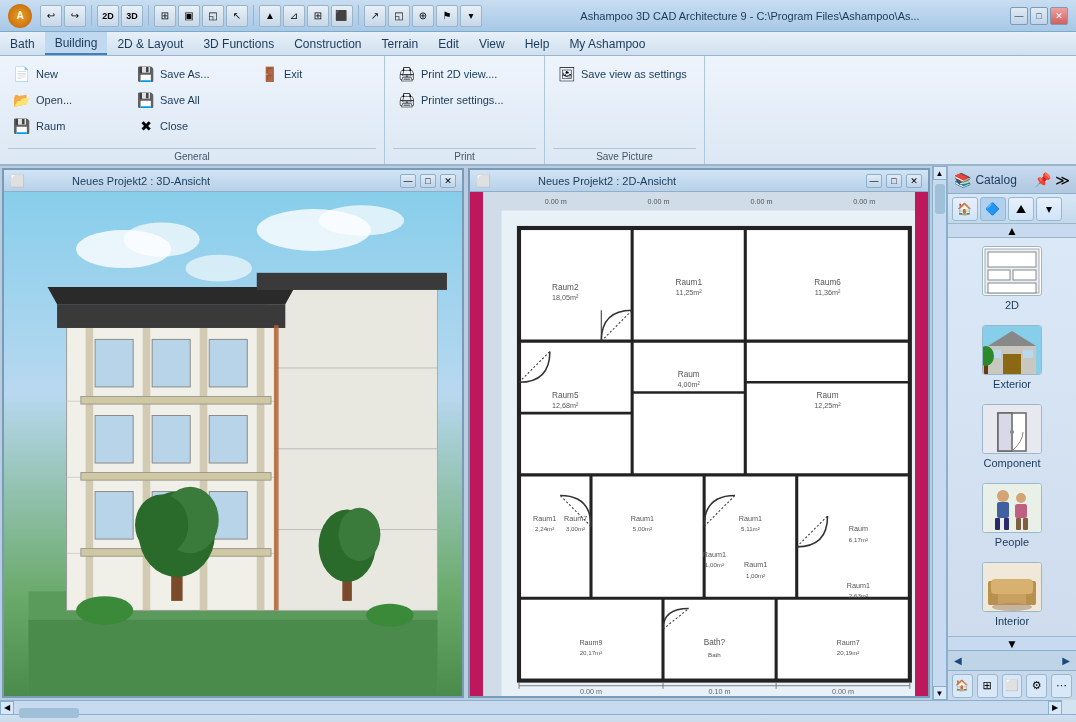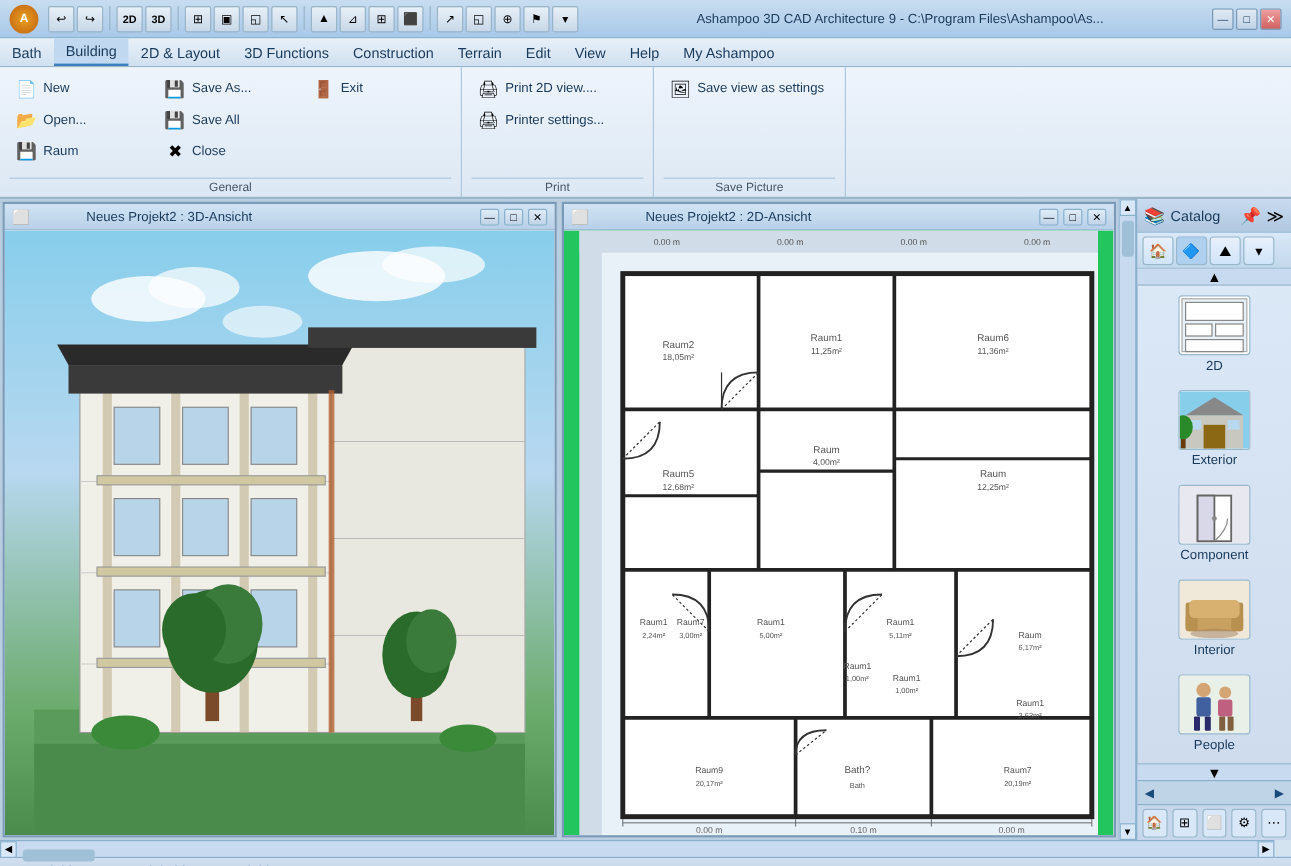--- a/index.html
+++ b/index.html
@@ -121,21 +121,21 @@
     
     .scene-3d {
       width: 100%; height: 100%;
       background: linear-gradient(to bottom, #87ceeb 0%, #b8d8f0 40%, #6aaa6a 80%, #4a8a4a 100%);
       position: relative; overflow: hidden;
     }
 
     
     .scene-2d {
       width: 100%; height: 100%;
-      background: #22c55e;
+      background: #be185d;
       position: relative; overflow: hidden;
     }
 
     
     .catalog-panel {
       width: 130px; background: linear-gradient(to bottom, #ddeaf8, #ccdaec);
       border-left: 2px solid #8ab0cc; display: flex; flex-direction: column;
     }
     .catalog-header {
       height: 28px; background: linear-gradient(to bottom, #c8daf0, #b0c8e0);
@@ -597,50 +597,50 @@
             <circle cx="29" cy="27" r="2" fill="#888"></circle>
             <path d="M 29,46 Q 40,36 40,27" fill="none" stroke="#888" stroke-width="1"></path>
           </svg>
         </div>
         <div class="catalog-item-label">Component</div>
       </div>
 
       <div class="catalog-item">
         <div class="catalog-item-thumb">
           <svg width="58" height="48" viewBox="0 0 58 48">
-            <rect x="0" y="0" width="58" height="48" fill="#f0e8d8"></rect>
-
-            <rect x="5" y="28" width="48" height="14" fill="#c8a060" rx="3"></rect>
-            <rect x="5" y="18" width="10" height="24" fill="#b89050" rx="2"></rect>
-            <rect x="43" y="18" width="10" height="24" fill="#b89050" rx="2"></rect>
-            <rect x="8" y="16" width="42" height="15" fill="#d8b070" rx="4"></rect>
-
-            <ellipse cx="29" cy="44" rx="20" ry="4" fill="#a08060" opacity="0.5"></ellipse>
-          </svg>
-        </div>
-        <div class="catalog-item-label">Interior</div>
-      </div>
-
-      <div class="catalog-item">
-        <div class="catalog-item-thumb">
-          <svg width="58" height="48" viewBox="0 0 58 48">
             <rect x="0" y="0" width="58" height="48" fill="#e8f0e8"></rect>
 
             <circle cx="20" cy="12" r="6" fill="#d4a574"></circle>
             <rect x="14" y="18" width="12" height="16" fill="#4060a0" rx="2"></rect>
             <rect x="12" y="34" width="5" height="12" fill="#2a2a6a" rx="1"></rect>
             <rect x="21" y="34" width="5" height="12" fill="#2a2a6a" rx="1"></rect>
 
             <circle cx="38" cy="14" r="5" fill="#d4a574"></circle>
             <rect x="32" y="20" width="12" height="14" fill="#c06080" rx="2"></rect>
             <rect x="33" y="34" width="5" height="12" fill="#806040" rx="1"></rect>
             <rect x="40" y="34" width="5" height="12" fill="#806040" rx="1"></rect>
           </svg>
         </div>
         <div class="catalog-item-label">People</div>
+      </div>
+
+      <div class="catalog-item">
+        <div class="catalog-item-thumb">
+          <svg width="58" height="48" viewBox="0 0 58 48">
+            <rect x="0" y="0" width="58" height="48" fill="#f0e8d8"></rect>
+
+            <rect x="5" y="28" width="48" height="14" fill="#c8a060" rx="3"></rect>
+            <rect x="5" y="18" width="10" height="24" fill="#b89050" rx="2"></rect>
+            <rect x="43" y="18" width="10" height="24" fill="#b89050" rx="2"></rect>
+            <rect x="8" y="16" width="42" height="15" fill="#d8b070" rx="4"></rect>
+
+            <ellipse cx="29" cy="44" rx="20" ry="4" fill="#a08060" opacity="0.5"></ellipse>
+          </svg>
+        </div>
+        <div class="catalog-item-label">Interior</div>
       </div>
     </div>
 
     <div style="height:14px; background:#c8daf0; display:flex; align-items:center; justify-content:center; border-top:1px solid #9ab8cc; cursor:pointer;">▼</div>
 
     <div class="catalog-nav">
       <span class="catalog-nav-btn">◀</span>
       <span class="catalog-nav-btn">▶</span>
     </div>
 

